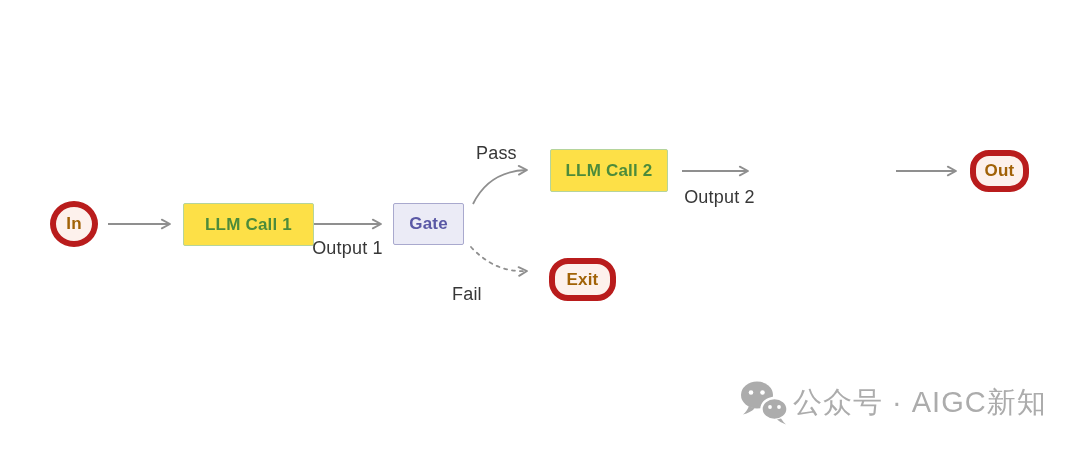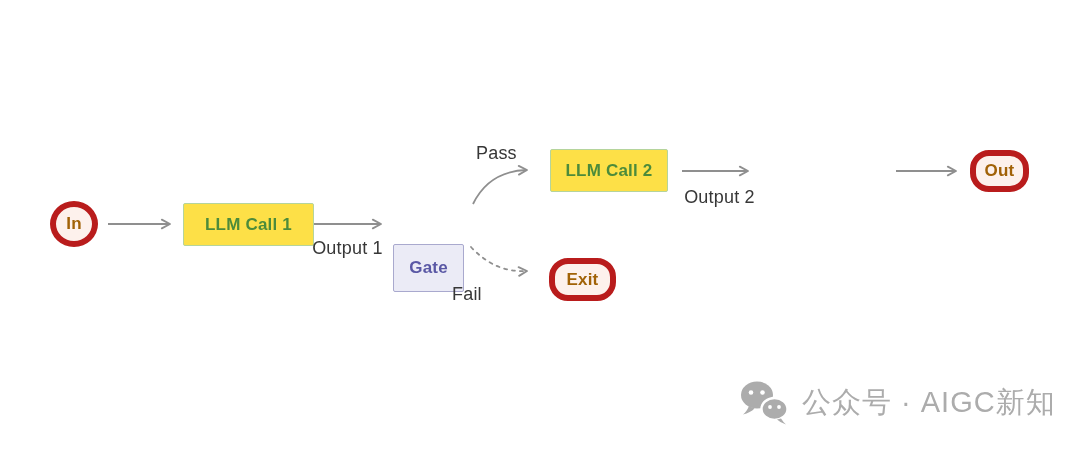--- a/index.html
+++ b/index.html
@@ -47,21 +47,21 @@
 
   .node.gate {
     background: #ebebf6;
     border: 1px solid #a9a9ce;
     color: #5a58a5;
     border-radius: 2px;
   }
 
   .node-in   { left: 50px;  top: 201px; width: 48px;  height: 46px; border-radius: 50%; }
   .node-llm1 { left: 183px; top: 203px; width: 131px; height: 43px; }
-  .node-gate { left: 393px; top: 203px; width: 71px;  height: 48px; margin-top: 41px; }
+  .node-gate { left: 393px; top: 203px; width: 71px;  height: 42px; }
   .node-llm2 { left: 550px; top: 149px; width: 118px; height: 43px; }
   .node-llm3 { left: 765px; top: 149px; width: 118px; height: 43px; }
   .node-out  { left: 970px; top: 150px; width: 59px;  height: 42px; border-radius: 19px; }
   .node-exit { left: 549px; top: 258px; width: 67px;  height: 43px; border-radius: 19px; }
 
   .edge-label {
     position: absolute;
     color: #373737;
     font-size: 18px;
     white-space: nowrap;
@@ -70,21 +70,21 @@
   .label-output1 { left: 295px; top: 238px; width: 105px; text-align: center; }
   .label-output2 { left: 667px; top: 187px; width: 105px; text-align: center; }
   .label-pass    { left: 476px; top: 143px; }
   .label-fail    { left: 452px; top: 284px; }
 
   .watermark {
     position: absolute;
     left: 740px; top: 380px;
     display: flex;
     align-items: center;
-    gap: 13px;
+    gap: 4px;
   }
   .watermark-text {
     color: #acacac;
     font-size: 29px;
     letter-spacing: 1px;
     white-space: nowrap;
   }
 </style>
 </head>
 <body>

